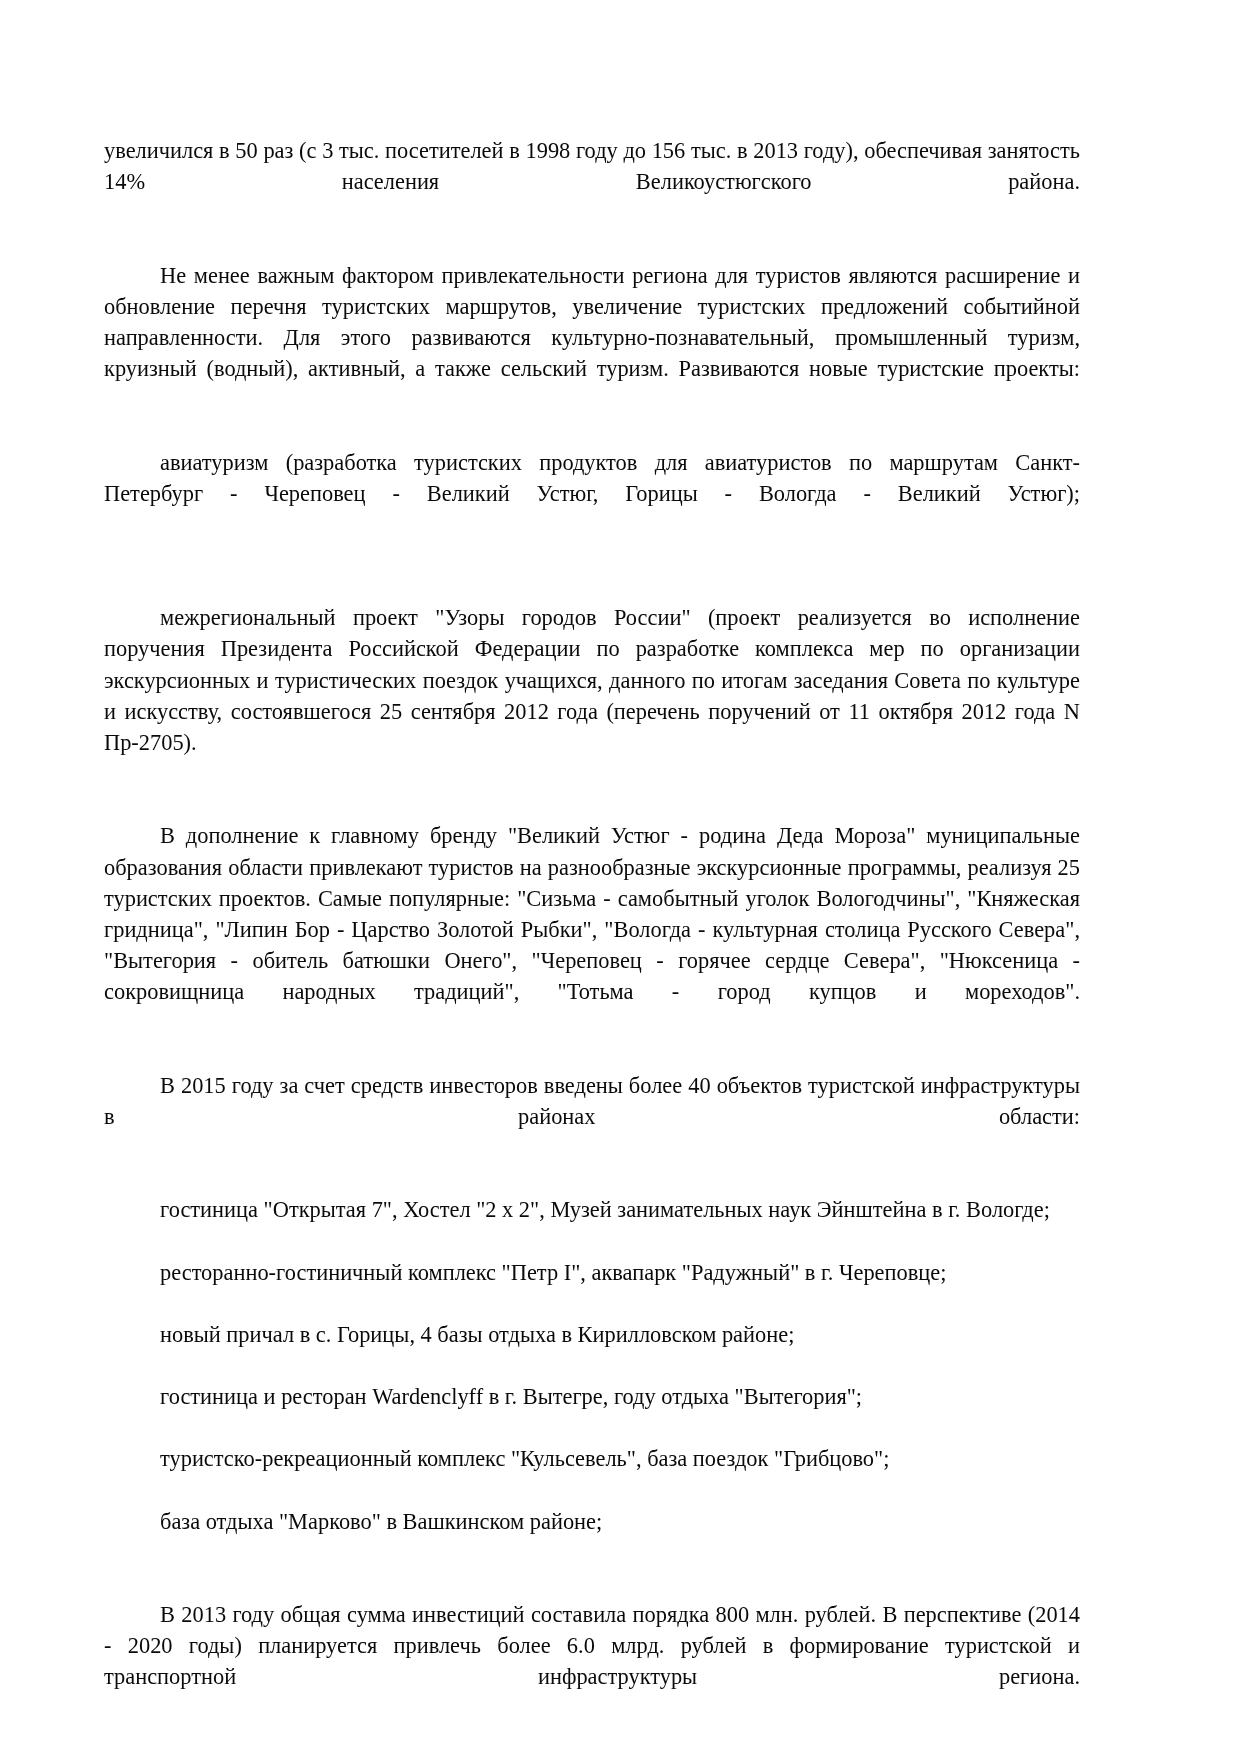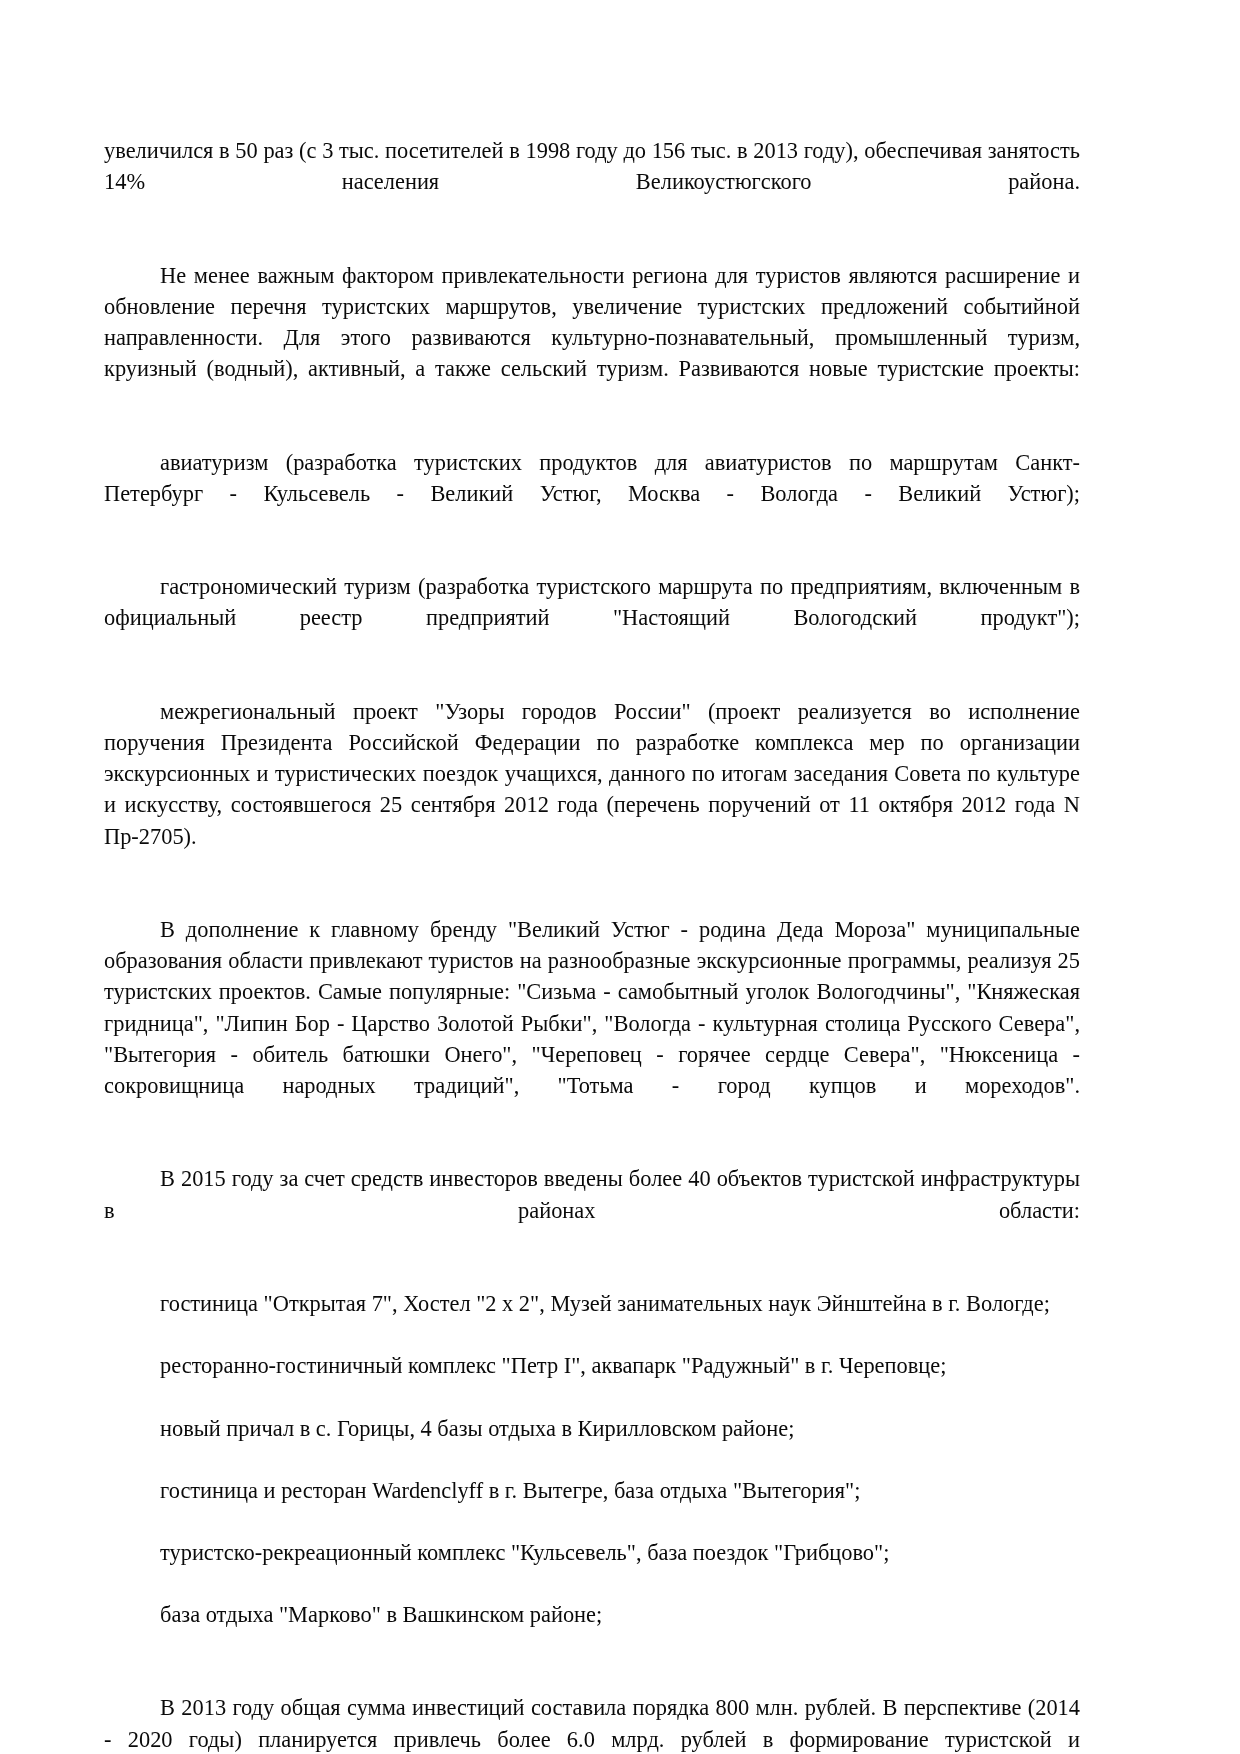--- a/index.html
+++ b/index.html
@@ -72,45 +72,44 @@
 
 <div class="page">
   <div class="content">
 
     <p class="flush">увеличился в 50 раз (с 3 тыс. посетителей в 1998 году до 156 тыс. в 2013 году), обеспечивая занятость 14% населения Великоустюгского района.</p>
     <div class="gap-full"></div>
 
     <p class="indent">Не менее важным фактором привлекательности региона для туристов являются расширение и обновление перечня туристских маршрутов, увеличение туристских предложений событийной направленности. Для этого развиваются культурно-познавательный, промышленный туризм, круизный (водный), активный, а также сельский туризм. Развиваются новые туристские проекты:</p>
     <div class="gap-full"></div>
 
-    <p class="item">авиатуризм (разработка туристских продуктов для авиатуристов по маршрутам Санкт-Петербург - Кульсевель - Великий Устюг, Москва - Вологда - Великий Устюг);</p>
+    <p class="item">авиатуризм (разработка туристских продуктов для авиатуристов по маршрутам Санкт-Петербург - Череповец - Великий Устюг, Горицы - Вологда - Великий Устюг);</p>
     <div class="gap-full"></div>
 
-    <p class="item">гастрономический туризм (разработка туристского маршрута по предприятиям, включенным в официальный реестр предприятий "Настоящий Вологодский продукт");</p>
     <div class="gap-full"></div>
 
     <p class="item">межрегиональный проект "Узоры городов России" (проект реализуется во исполнение поручения Президента Российской Федерации по разработке комплекса мер по организации экскурсионных и туристических поездок учащихся, данного по итогам заседания Совета по культуре и искусству, состоявшегося 25 сентября 2012 года (перечень поручений от 11 октября 2012 года N Пр-2705).</p>
     <div class="gap-full"></div>
 
     <p class="indent">В дополнение к главному бренду "Великий Устюг - родина Деда Мороза" муниципальные образования области привлекают туристов на разнообразные экскурсионные программы, реализуя 25 туристских проектов. Самые популярные: "Сизьма - самобытный уголок Вологодчины", "Княжеская гридница", "Липин Бор - Царство Золотой Рыбки", "Вологда - культурная столица Русского Севера", "Вытегория - обитель батюшки Онего", "Череповец - горячее сердце Севера", "Нюксеница - сокровищница народных традиций", "Тотьма - город купцов и мореходов".</p>
     <div class="gap-full"></div>
 
     <p class="indent">В 2015 году за счет средств инвесторов введены более 40 объектов туристской инфраструктуры в районах области:</p>
     <div class="gap-full"></div>
 
     <p class="item no-stretch">гостиница "Открытая 7", Хостел "2 х 2", Музей занимательных наук Эйнштейна в г. Вологде;</p>
     <div class="gap-full"></div>
 
     <p class="item no-stretch">ресторанно-гостиничный комплекс "Петр I", аквапарк "Радужный" в г. Череповце;</p>
     <div class="gap-full"></div>
 
     <p class="item no-stretch">новый причал в с. Горицы, 4 базы отдыха в Кирилловском районе;</p>
     <div class="gap-full"></div>
 
-    <p class="item no-stretch">гостиница и ресторан Wardenclyff в г. Вытегре, база отдыха "Вытегория";</p>
+    <p class="item no-stretch">гостиница и ресторан Wardenclyff в г. Вытегре, году отдыха "Вытегория";</p>
     <div class="gap-full"></div>
 
     <p class="item no-stretch">туристско-рекреационный комплекс "Кульсевель", база поездок "Грибцово";</p>
     <div class="gap-full"></div>
 
     <p class="item no-stretch">база отдыха "Марково" в Вашкинском районе;</p>
     <div class="gap-full"></div>
 
     <div class="gap-full"></div>
 

